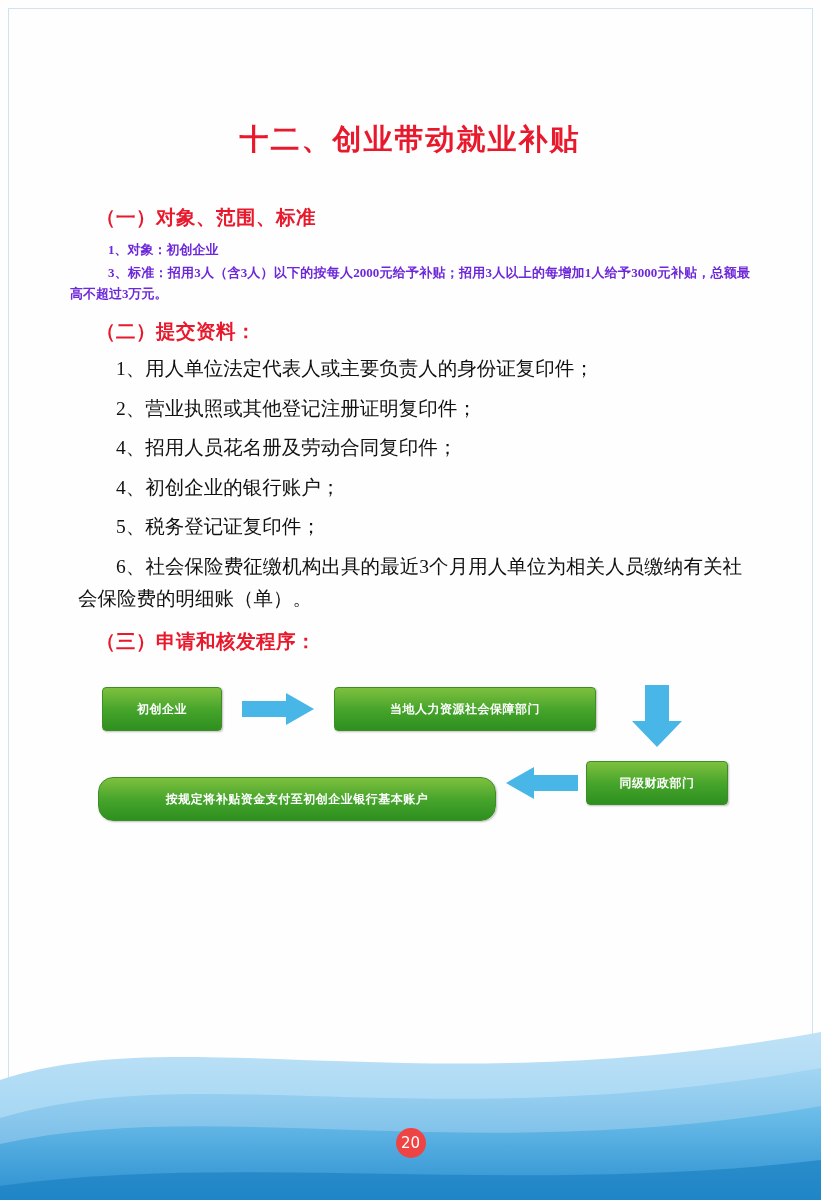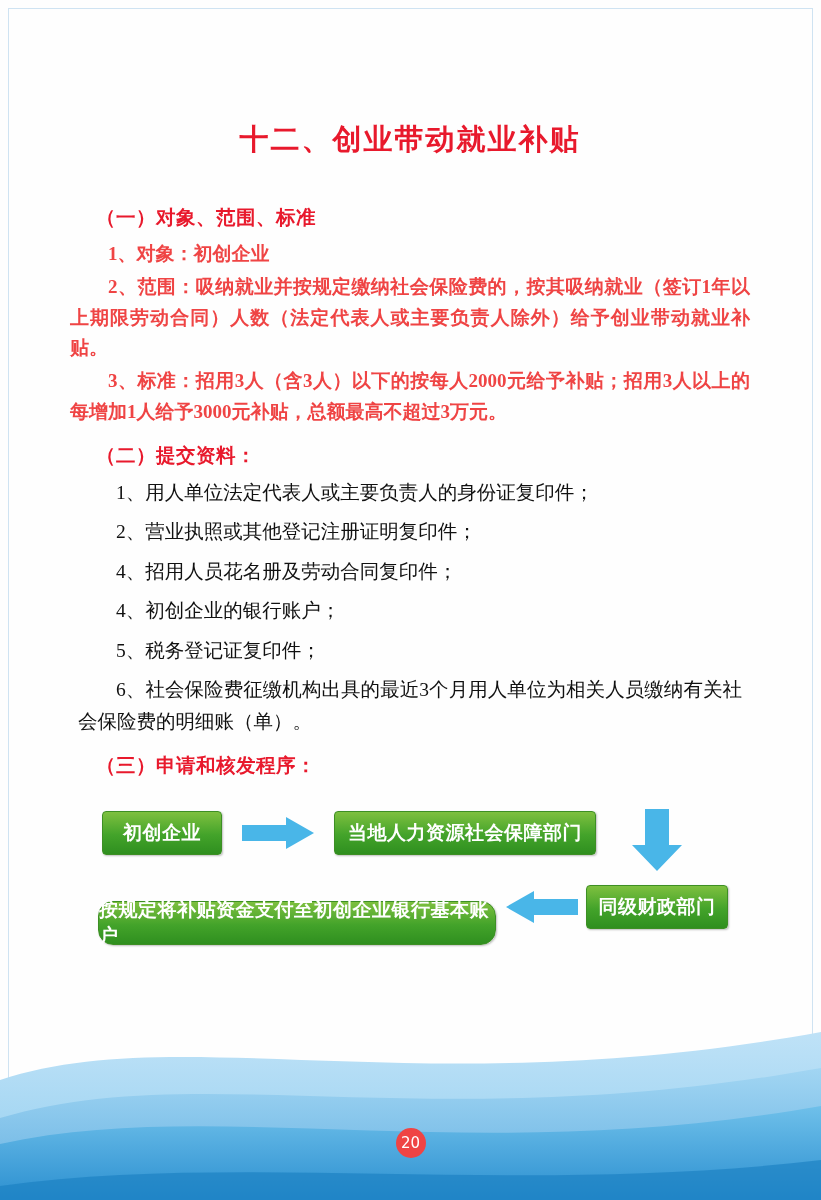--- a/index.html
+++ b/index.html
@@ -47,22 +47,22 @@
   }
   .sec-head {
     color: #e8192c;
     font-weight: bold;
     font-size: 19.5px;
     font-family: Liberation Sans, sans-serif;
     margin: 14px 0 8px 26px;
     letter-spacing: 0.5px;
   }
   p.para {
-    font-size: 19px;
-    color: #ef4444;
+    font-size: 13px;
+    color: #6d28d9;
     line-height: 1.62;
     margin: 0 0 2px 0;
     text-indent: 38px;
     text-align: justify;
   }
   p.para.bold {
     font-weight: bold;
   }
   .list-item {
     font-size: 19.5px;
@@ -76,21 +76,21 @@
   .flow {
     position: relative;
     margin-top: 26px;
     height: 150px;
   }
   .box {
     position: absolute;
     color: #ffffff;
     font-family: "DejaVu Sans", sans-serif;
     font-weight: bold;
-    font-size: 19px;
+    font-size: 12px;
     display: flex;
     align-items: center;
     justify-content: center;
     border-radius: 4px;
     box-shadow: 1px 1px 2px rgba(0,0,0,0.25);
     letter-spacing: 0.5px;
   }
   .box.green {
     background: linear-gradient(to bottom, #7ec03f 0%, #43a32a 55%, #2f8f1f 100%);
     border: 1px solid #3d8f24;
@@ -129,21 +129,20 @@
 <div class="page">
   <div class="page-frame"></div>
 
   <div class="content">
 
     <h1 class="title">十二、创业带动就业补贴</h1>
 
     <div class="sec-head">（一）对象、范围、标准</div>
 
     <p class="para bold">1、对象：初创企业</p>
-    <p class="para bold">2、范围：吸纳就业并按规定缴纳社会保险费的，按其吸纳就业（签订1年以上期限劳动合同）人数（法定代表人或主要负责人除外）给予创业带动就业补贴。</p>
     <p class="para bold">3、标准：招用3人（含3人）以下的按每人2000元给予补贴；招用3人以上的每增加1人给予3000元补贴，总额最高不超过3万元。</p>
 
     <div class="sec-head">（二）提交资料：</div>
 
     <p class="list-item">1、用人单位法定代表人或主要负责人的身份证复印件；</p>
     <p class="list-item">2、营业执照或其他登记注册证明复印件；</p>
     <p class="list-item">4、招用人员花名册及劳动合同复印件；</p>
     <p class="list-item">4、初创企业的银行账户；</p>
     <p class="list-item">5、税务登记证复印件；</p>
     <p class="list-item">6、社会保险费征缴机构出具的最近3个月用人单位为相关人员缴纳有关社会保险费的明细账（单）。</p>

